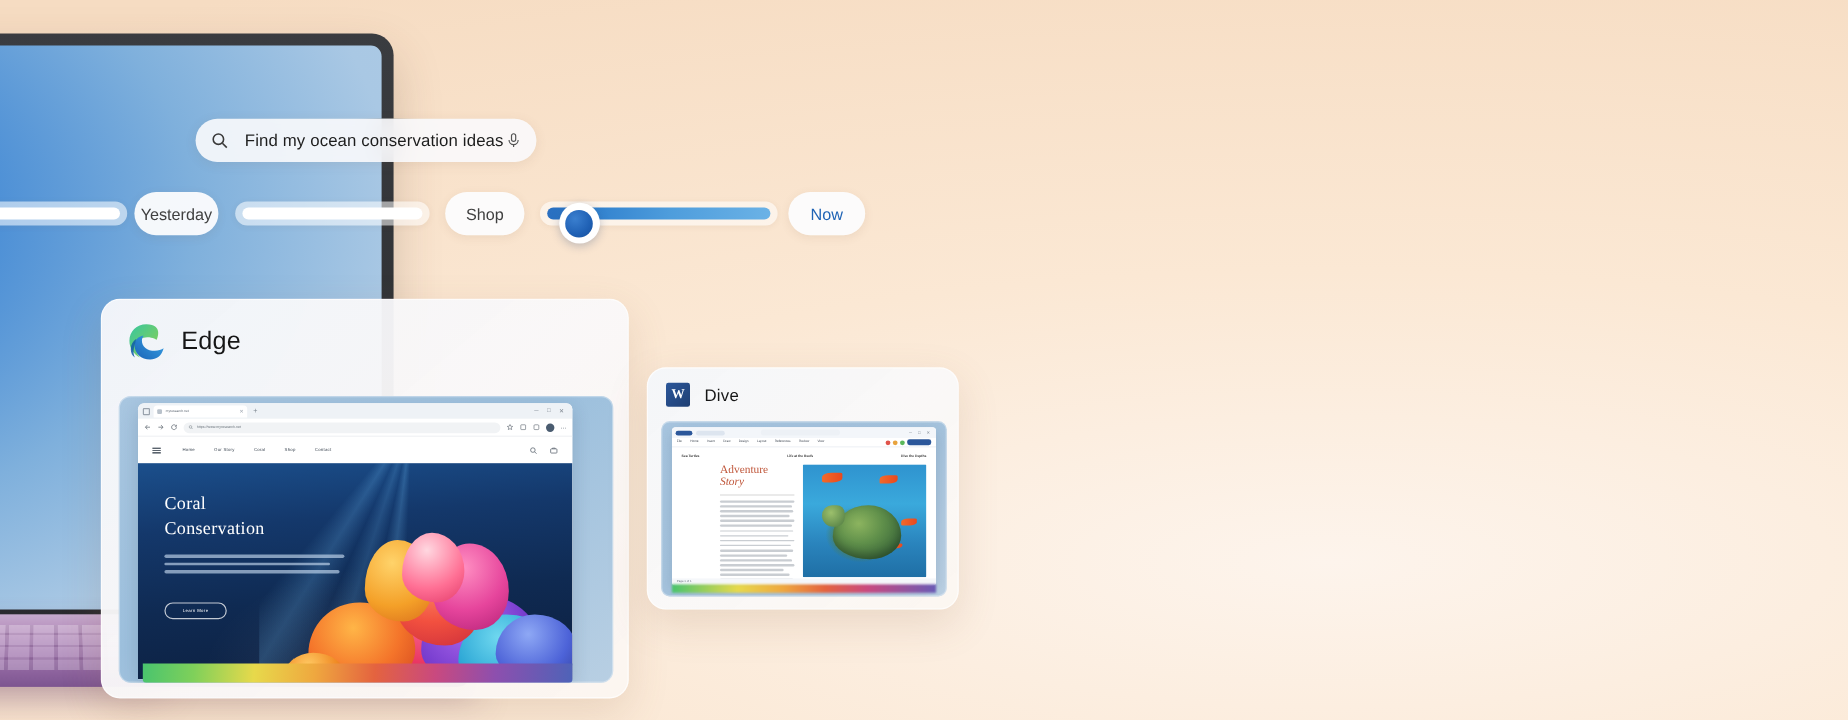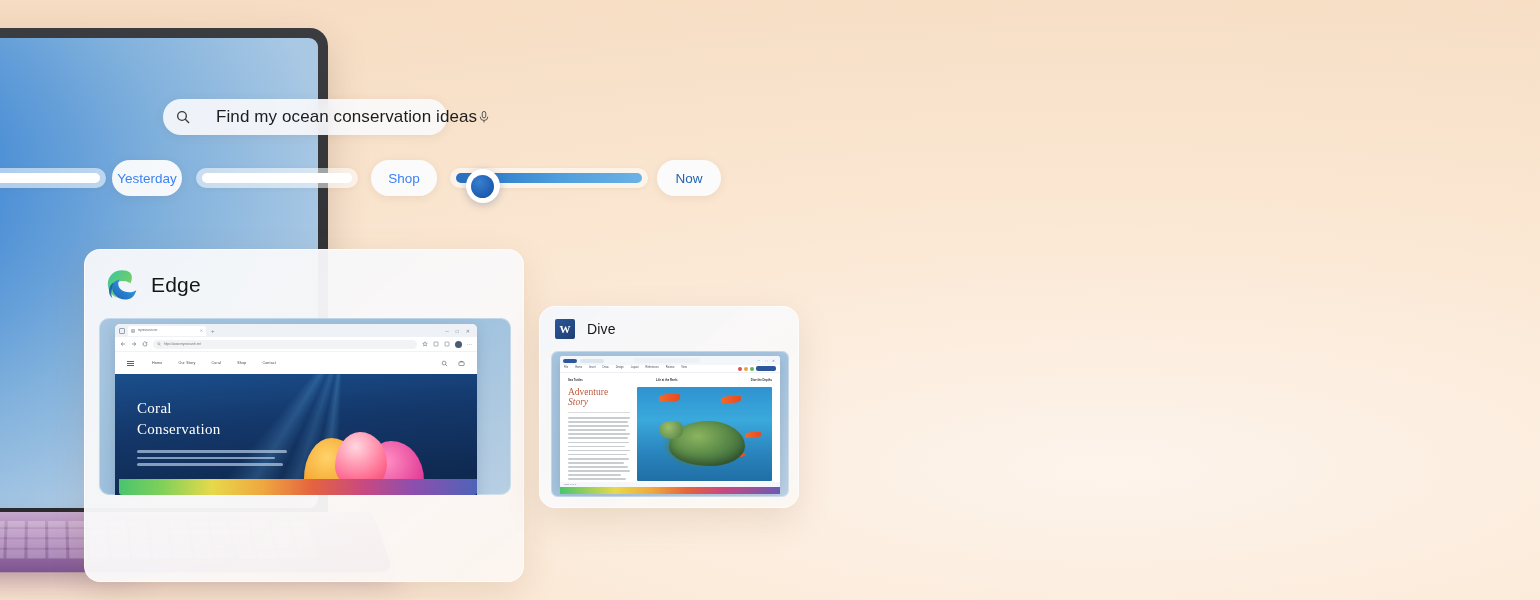--- a/index.html
+++ b/index.html
@@ -123,34 +123,34 @@
     width:284px; height:36px;
     background:rgba(250,250,252,0.90);
     border-radius:18px;
     box-shadow:0 2px 10px rgba(120,90,70,0.10);
     display:flex; align-items:center;
     padding:0 12px;
     backdrop-filter:blur(10px);
   }
   .search-ico { width:16px;height:16px; flex:none; color:#3a3a3a; }
   .search-text {
-    flex:1; margin-left:25px;
-    font-size:17px; color:#1d1d1d; letter-spacing:.1px;
+    flex:1; margin-left:13px;
+    font-size:14px; color:#1d1d1d; letter-spacing:.1px;
     white-space:nowrap;
   }
   .mic-ico { width:14px;height:16px;flex:none;color:#555; }
 
   
   .timeline { position:absolute; left:0; top:160px; width:760px; height:38px; }
   .pill {
     position:absolute; top:0; height:36px;
     background:rgba(252,252,253,0.95);
     border-radius:18px;
     display:flex; align-items:center; justify-content:center;
-    font-size:13.5px; color:#3b82f6;
+    font-size:13.5px; color:#404040;
     box-shadow:0 2px 8px rgba(120,90,70,0.10);
     padding:0 16px;
   }
   .pill-now { color:#1f63b5; }
   .track {
     position:absolute; top:8px; height:20px;
     background:rgba(255,255,255,0.55);
     border-radius:10px;
     box-shadow:0 1px 5px rgba(120,90,70,0.08);
   }
@@ -182,21 +182,21 @@
     border:1px solid rgba(255,255,255,0.65);
   }
   .card-head { display:flex; align-items:center; gap:12px; }
   .card-title { font-size:21px; color:#161616; font-weight:400; letter-spacing:.2px; }
 
   
   #edge-card { left:84px; top:249px; width:440px; height:333px; }
   #edge-card .card-head { padding:18px 0 0 20px; }
   .edge-logo { width:34px;height:34px;flex:none; }
   .edge-shot {
-    position:absolute; left:14px; top:68px; width:412px; height:177px;
+    position:absolute; left:14px; top:80px; width:412px; height:239px;
     border-radius:10px; overflow:hidden;
     background:linear-gradient(150deg,#a8c6e0 0%, #9dc0dd 45%, #b8cfe3 100%);
     box-shadow:inset 0 0 0 1px rgba(255,255,255,0.35);
   }
   .browser {
     position:absolute; left:16px; top:6px; width:362px; height:230px;
     background:#fff; border-radius:5px 5px 0 0; overflow:hidden;
     box-shadow:0 5px 14px rgba(40,60,90,0.18);
   }
   .bz-tabbar { height:13px; background:#eef2f6; display:flex; align-items:center; padding:0 4px; gap:3px; }
@@ -295,21 +295,21 @@
   .wd-winbtns { margin-left:auto; display:flex; gap:5px; font-size:3.5px; color:#7d868f; padding-right:2px;}
   .wd-ribbon { height:8px; background:#fff; display:flex; align-items:center; gap:7px; padding:0 4px; border-bottom:1px solid #eceff3;}
   .wd-rtab { font-size:2.6px; color:#444c57; line-height:1;}
   .wd-rright { margin-left:auto; display:flex; align-items:center; gap:2px;}
   .wd-dot { width:4px;height:4px;border-radius:50%;}
   .wd-btn { height:5px; width:20px; border-radius:2px; background:#2b579a;}
   .wd-page { position:absolute; left:0; right:0; top:17px; bottom:6px; background:#fff; padding:6px 8px;}
   .wd-heads { display:flex; gap:0; justify-content:space-between; margin-bottom:5px;}
   .wd-head { font-size:2.8px; color:#333; font-weight:bold; line-height:1;}
   .wd-cols { display:flex; gap:7px; }
-  .wd-left { width:62px; flex:none; }
+  .wd-left { width:62px; flex:none;margin-left:32px; }
   .wd-bigtitle {
     font-family:"Liberation Serif", serif;
     font-size:9.5px; line-height:1.12; color:#c0583c;
   }
   .wd-bigtitle em { font-style:italic; display:block; }
   .wd-rule { height:1px; background:#ddd; margin:4px 0 4px 0; }
   .wd-body i { display:block; height:1.7px; background:#c9cdd2; border-radius:1px; margin-bottom:2.4px;}
   .wd-photo {
     flex:1; height:94px; border-radius:1px; overflow:hidden; position:relative;
     background:

